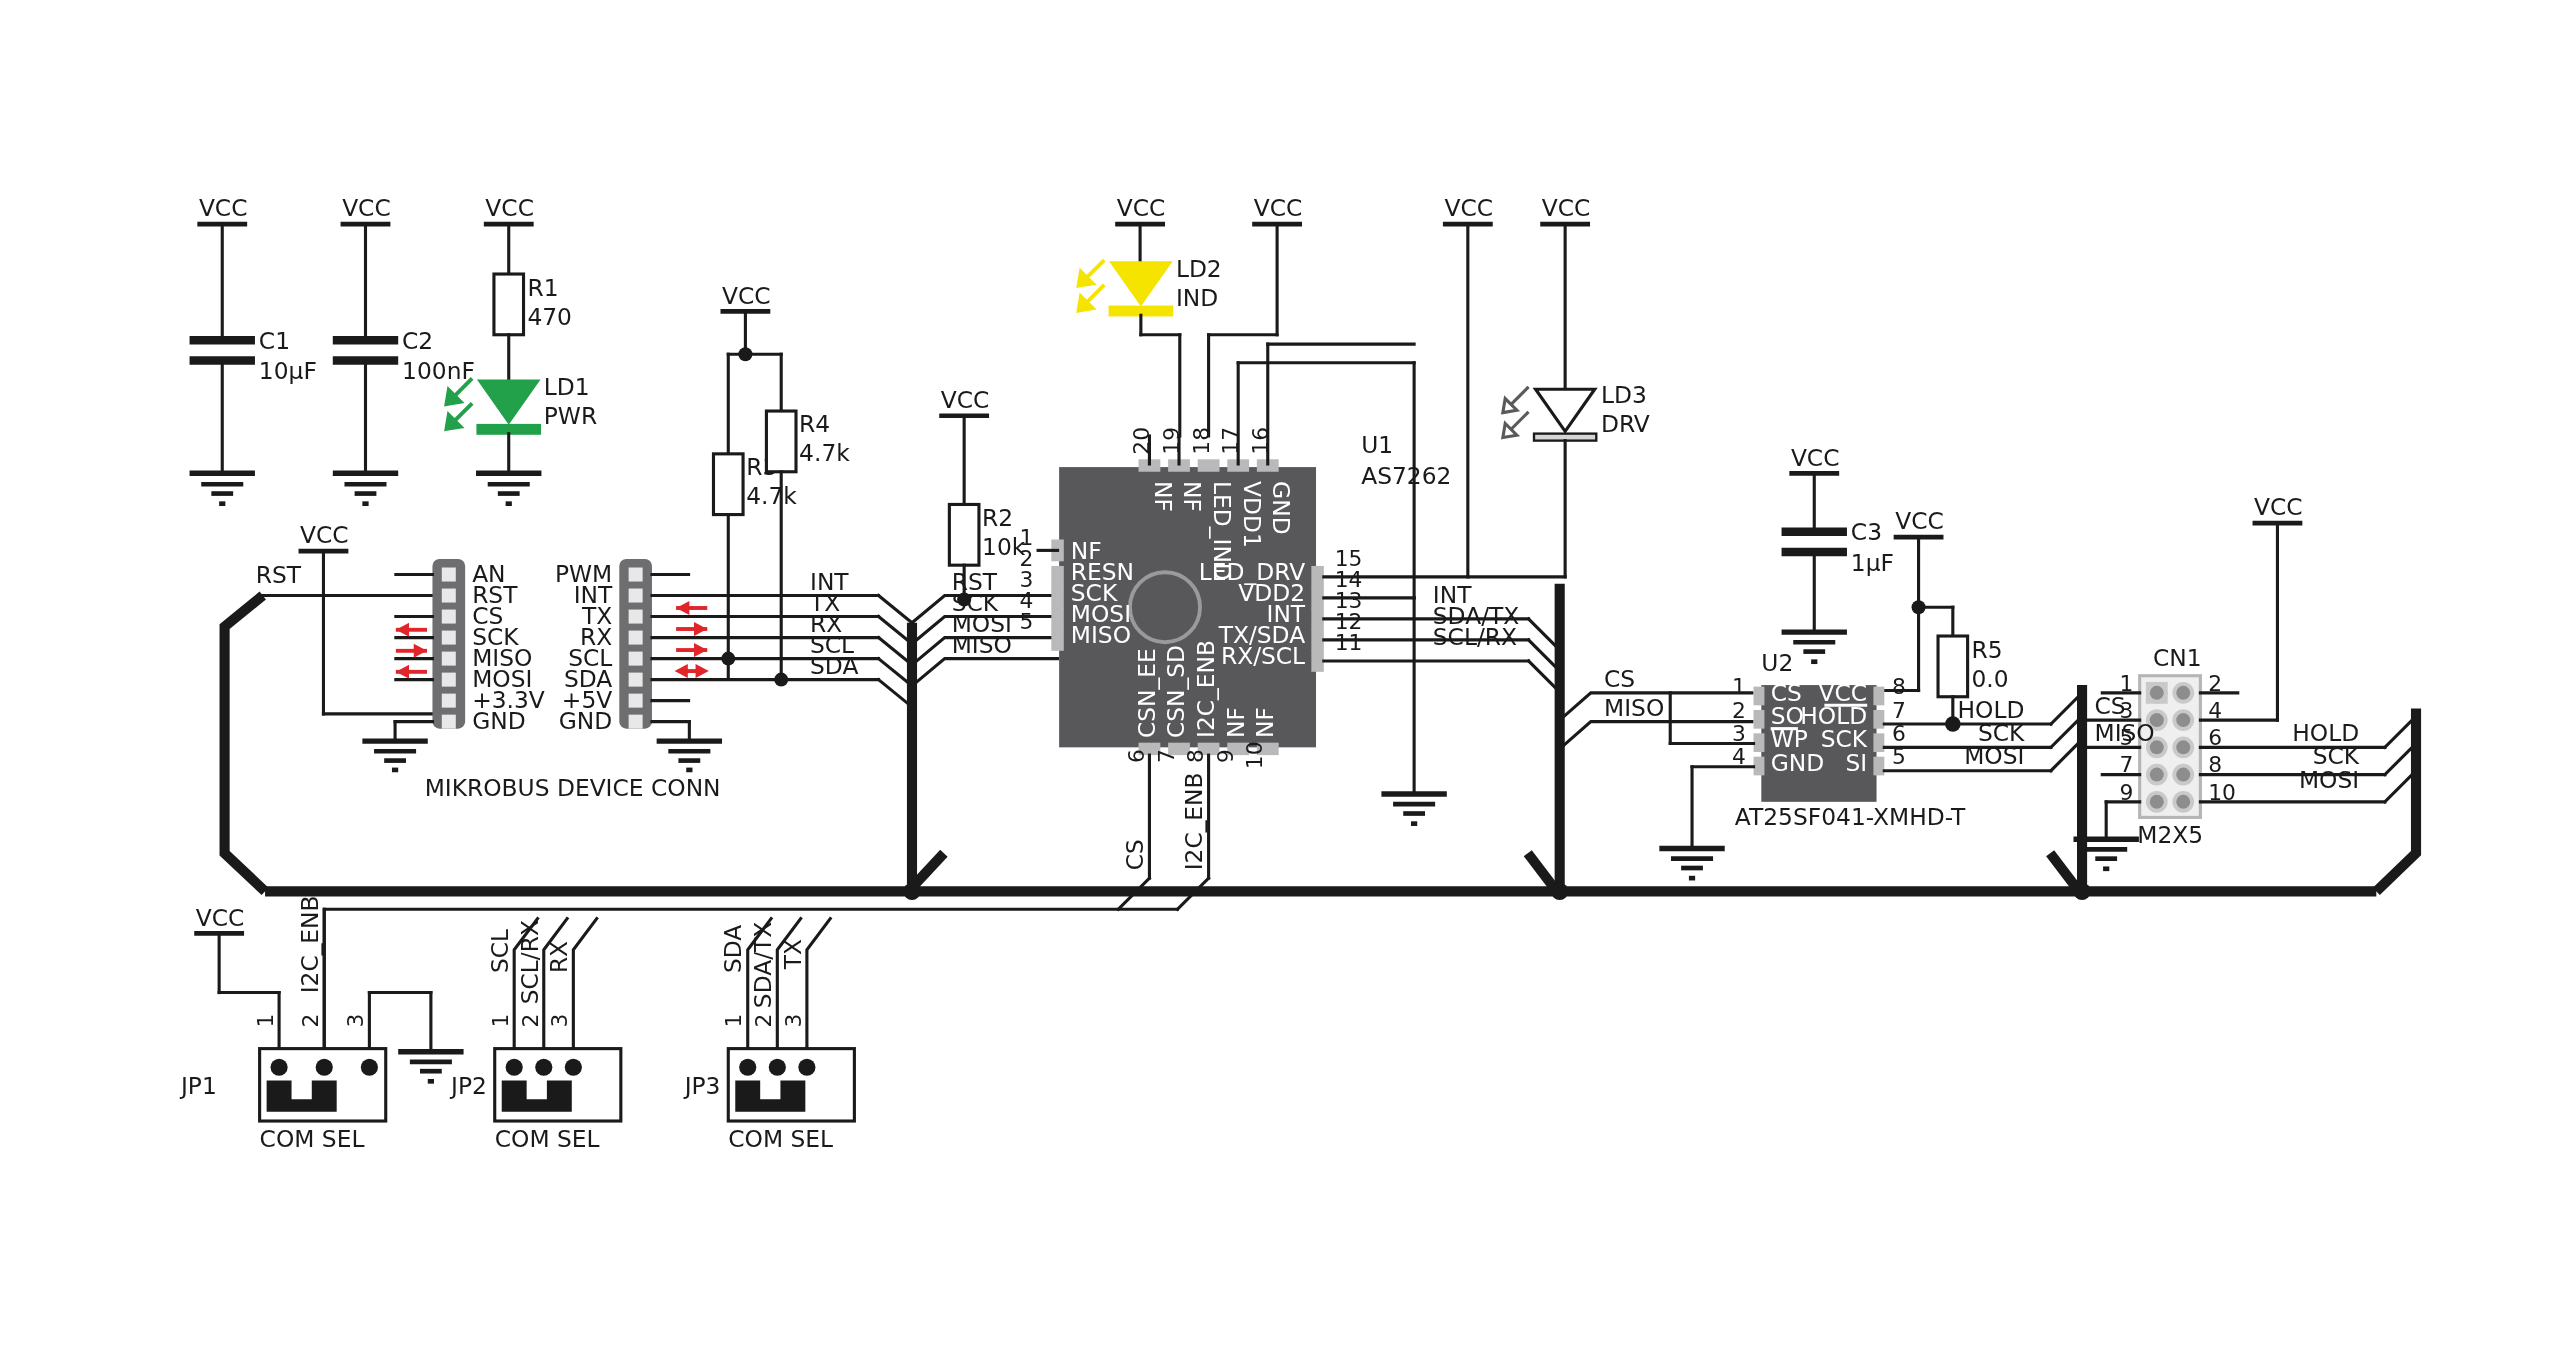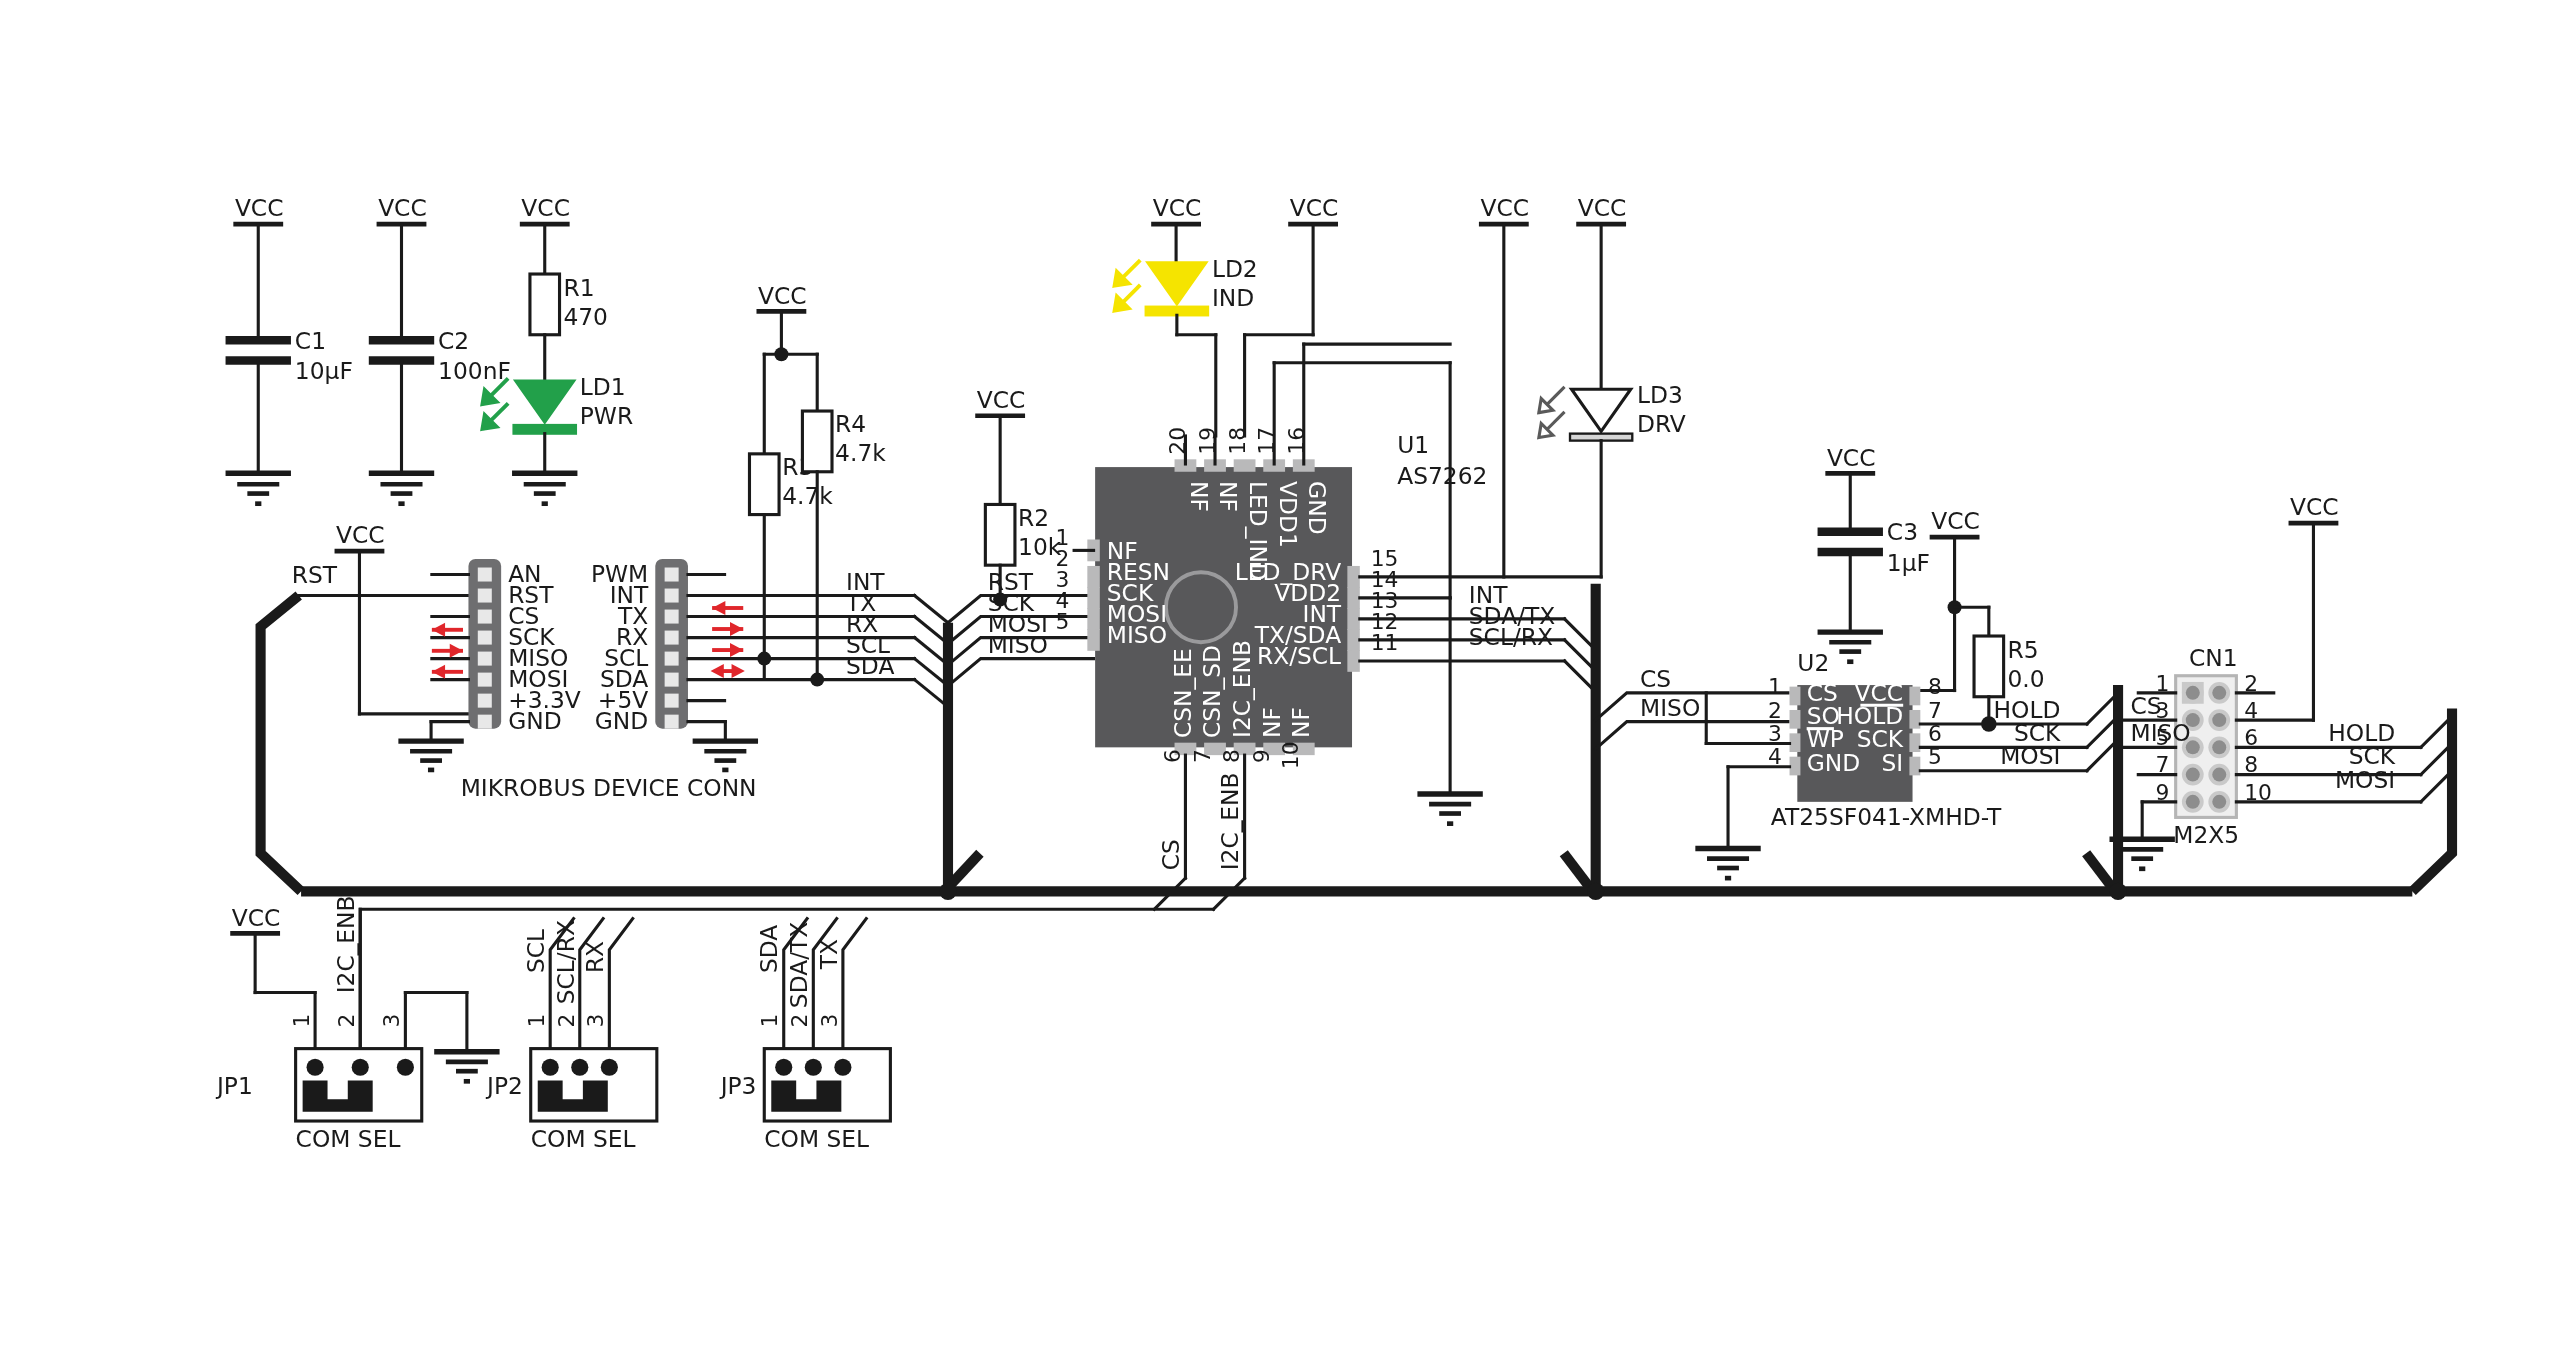--- a/index.html
+++ b/index.html
@@ -1,18 +1,18 @@
 <!DOCTYPE html>
 <html style="font-size:12.5px"><head>
 <meta charset="utf-8">
 <style>
   html,body{margin:0;padding:0;background:#ffffff;}
   body{width:2576px;height:1346px;overflow:hidden;
        font-family:"DejaVu Sans","Liberation Sans",sans-serif;}
-  #sheet{position:relative;width:2491px;height:1346px;background:#fff;margin-left:36px;}
+  #sheet{position:relative;width:2491px;height:1346px;background:#fff;}
   svg#schem{position:absolute;left:0;top:0;width:2576px;height:1346px;}
   text{font-family:"DejaVu Sans","Liberation Sans",sans-serif;fill:#1a1a1a;}
   .lbl{font-size:30px;}
   .pinnum{font-size:28px;}
   .icpin{font-size:30px;fill:#ffffff;}
   .wire{stroke:#1a1a1a;stroke-width:4;fill:none;stroke-linecap:square;}
   .bus{stroke:#1a1a1a;stroke-width:13;fill:none;stroke-linejoin:miter;stroke-linecap:butt;}
   .icbody{fill:#58585a;stroke:none;}
   .icpad{fill:#b9b9ba;stroke:none;}
   .conn-body{fill:#6e6e70;stroke:none;}

